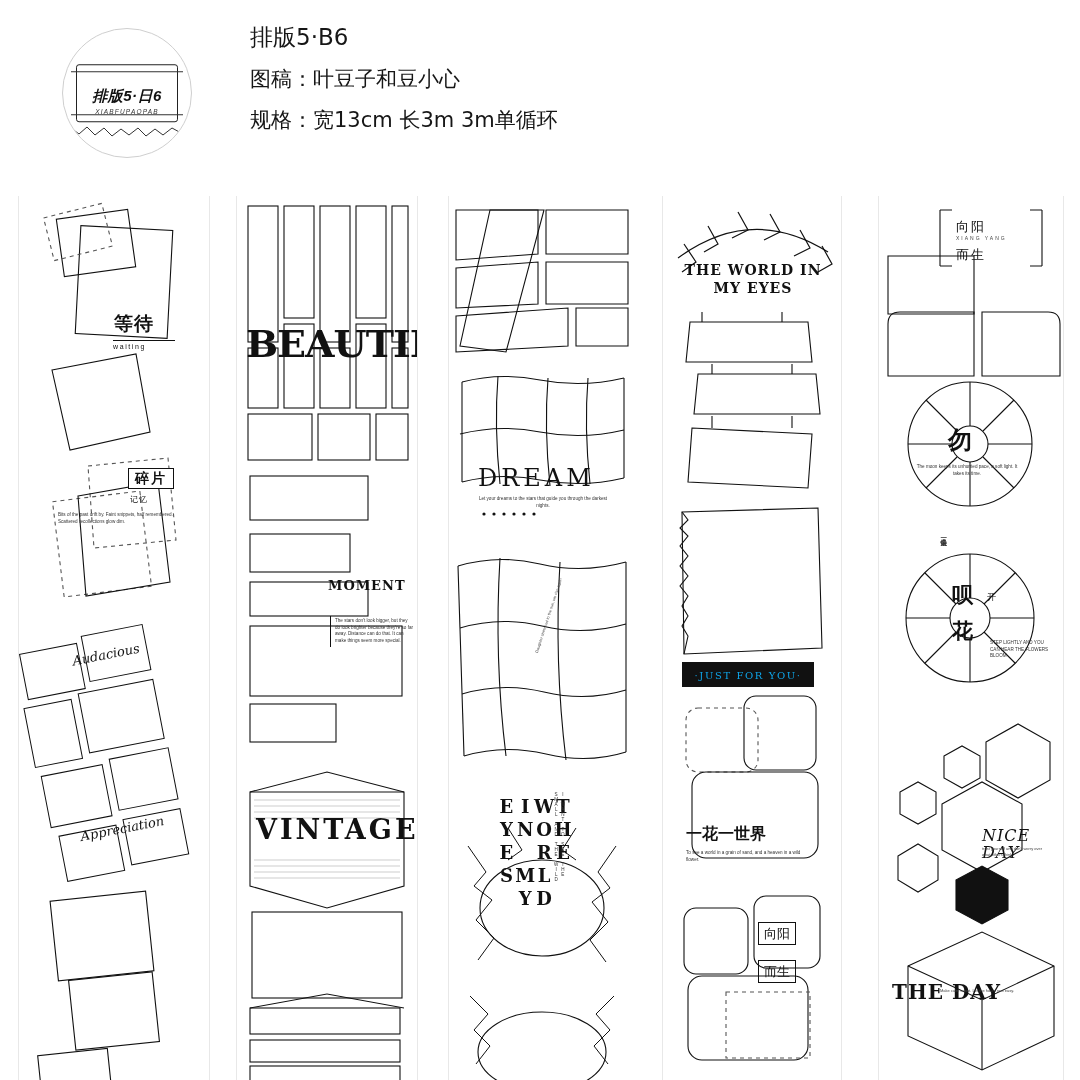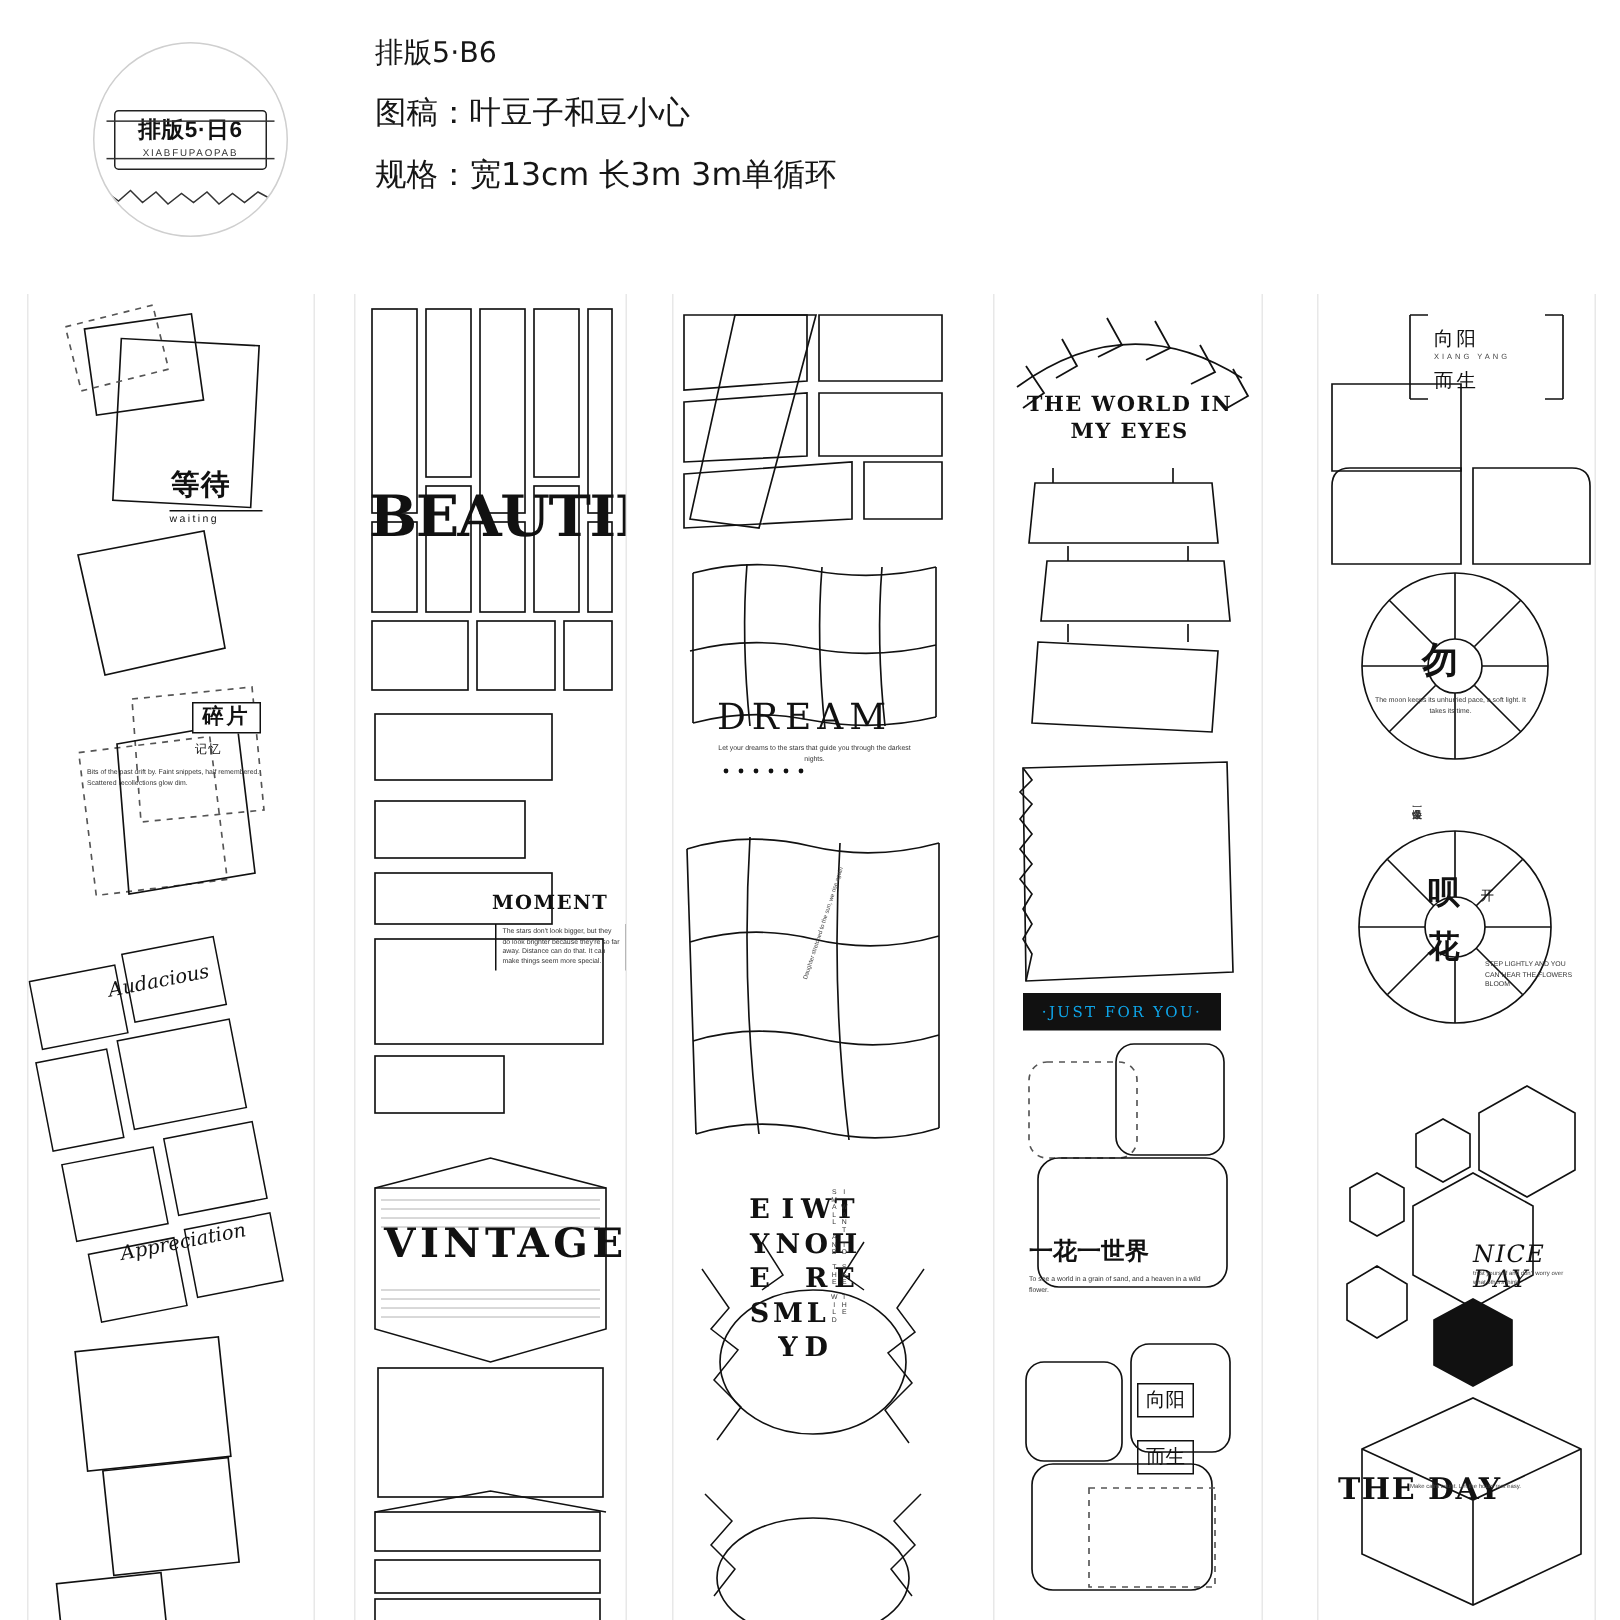--- a/index.html
+++ b/index.html
@@ -36,24 +36,25 @@
     position: absolute;
     left: 50%; top: 50%;
     transform: translate(-50%, -50%);
     width: 118px;
     text-align: center;
   }
   .logo-frame {
     position: relative;
     border: 1.5px solid #222;
     border-radius: 3px;
-    padding: 5px 4px 6px;
+    padding: 23px 4px 6px;
     background: #fff;
     width: 92px;
     margin: 0 auto;
+    font-style: italic;
   }
   .logo-frame::before,
   .logo-frame::after {
     content: "";
     position: absolute;
     left: -6px; right: -6px;
     height: 1px;
     background: #333;
   }
   .logo-frame::before { top: 6px; }
@@ -86,21 +87,21 @@
     width: 700px;
   }
   .spec-line {
     font-size: 21px;
     line-height: 1.0;
     margin-bottom: 20px;
     color: #161616;
     white-space: nowrap;
     font-family: "DejaVu Sans", "Liberation Sans", sans-serif;
   }
-  .spec-line.first { font-size: 19px; }
+  .spec-line.first { font-size: 23px; }
   .spec-label { font-weight: 500; }
   .spec-val { font-weight: 400; }
 
   
   .strips {
     position: absolute;
     left: 0; top: 196px;
     width: 1080px;
     height: 884px;
     background: #fff;
@@ -286,21 +287,21 @@
         <line x1="18" y1="670" x2="164" y2="670"></line>
         <line x1="18" y1="676" x2="164" y2="676"></line>
         <line x1="18" y1="682" x2="164" y2="682"></line>
       </g>
     </svg>
 
     <div class="ov" style="left:10px; top:128px; width:166px;">
       <div style="font-size:38px;font-weight:700;letter-spacing:-1px;font-family:'DejaVu Serif',serif;">BEAUTIFUL</div>
     </div>
 
-    <div class="ov" style="left:92px; top:400px;">
+    <div class="ov" style="left:92px; top:383px;">
       <div style="font-size:13px;font-weight:700;letter-spacing:1px;font-family:'DejaVu Serif',serif;">MOMENT</div>
     </div>
     <div class="ov tiny" style="left:94px; top:420px; width:78px; border-left:1px solid #111; border-right:1px solid #111; padding:2px 4px;">
       <span>The stars don't look bigger, but they do look brighter because they're so far away. Distance can do that. It can make things seem more special.</span>
     </div>
 
     <div class="ov" style="left:20px; top:620px;font-weight:bold;">
       <div style="font-size:27px;letter-spacing:3px;font-family:'DejaVu Serif',serif;">VINTAGE</div>
     </div>
   </div>

